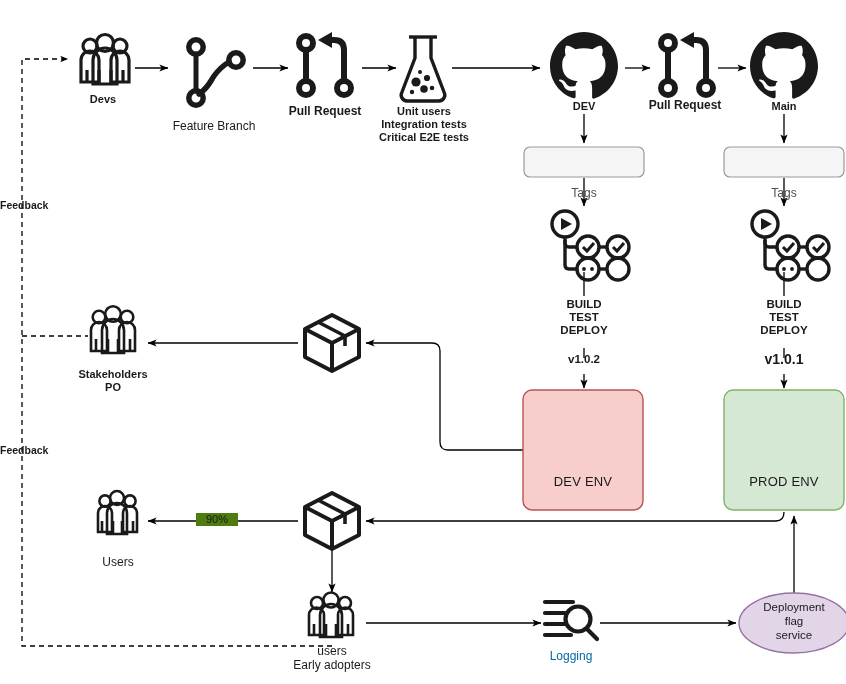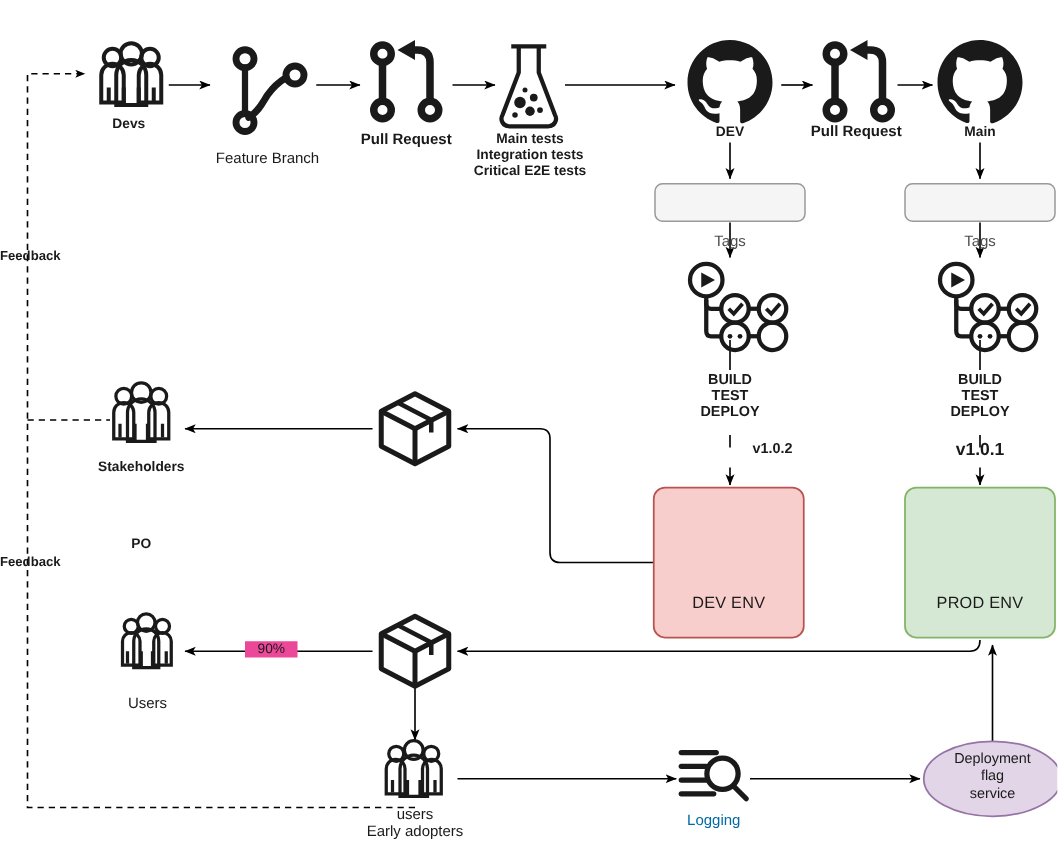--- a/index.html
+++ b/index.html
@@ -248,58 +248,58 @@
 
     <ellipse cx="794" cy="623" rx="55" ry="30" fill="#E1D5E7" stroke="#9673A6" stroke-width="1.4"></ellipse>
   </svg>
 
   <div class="lbl" style="left:63px;top:93px;width:80px;">Devs</div>
 
   <div class="lbl reg" style="left:154px;top:120px;width:120px;font-size:12px;">Feature Branch</div>
 
   <div class="lbl" style="left:268px;top:105px;width:114px;font-size:12px;">Pull Request</div>
 
-  <div class="lbl" style="left:362px;top:105px;width:124px;">Main tests</div>
+  <div class="lbl" style="left:362px;top:105px;width:124px;">Unit users</div>
   <div class="lbl" style="left:362px;top:118px;width:124px;">Integration tests</div>
   <div class="lbl" style="left:362px;top:131px;width:124px;">Critical E2E tests</div>
 
   <div class="lbl" style="left:544px;top:100px;width:80px;">DEV</div>
 
   <div class="lbl" style="left:628px;top:99px;width:114px;font-size:12px;">Pull Request</div>
 
   <div class="lbl" style="left:744px;top:100px;width:80px;">Main</div>
 
   <div class="boxtext tagtext" style="left:524px;top:147px;width:120px;height:30px;">Tags</div>
   <div class="boxtext tagtext" style="left:724px;top:147px;width:120px;height:30px;">Tags</div>
 
   <div class="lbl" style="left:534px;top:298px;width:100px;font-size:11.5px;">BUILD</div>
   <div class="lbl" style="left:534px;top:311px;width:100px;font-size:11.5px;">TEST</div>
   <div class="lbl" style="left:534px;top:324px;width:100px;font-size:11.5px;">DEPLOY</div>
-  <div class="lbl" style="left:534px;top:353px;width:100px;font-size:11.5px;text-align:right;">v1.0.2</div>
+  <div class="lbl" style="left:534px;top:353px;width:100px;font-size:11.5px;">v1.0.2</div>
 
   <div class="lbl" style="left:734px;top:298px;width:100px;font-size:11.5px;">BUILD</div>
   <div class="lbl" style="left:734px;top:311px;width:100px;font-size:11.5px;">TEST</div>
   <div class="lbl" style="left:734px;top:324px;width:100px;font-size:11.5px;">DEPLOY</div>
   <div class="lbl" style="left:734px;top:353px;width:100px;font-size:14px;">v1.0.1</div>
 
   <div class="boxtext envtext" style="left:523px;top:390px;width:120px;height:120px;">DEV ENV</div>
   <div class="boxtext envtext" style="left:724px;top:390px;width:120px;height:120px;">PROD ENV</div>
 
   <div class="lbl" style="left:58px;top:368px;width:110px;">Stakeholders</div>
-  <div class="lbl" style="left:58px;top:381px;width:110px;margin-top:48px;">PO</div>
+  <div class="lbl" style="left:58px;top:381px;width:110px;">PO</div>
 
   <div class="lbl reg" style="left:73px;top:556px;width:90px;font-size:12px;">Users</div>
 
   <div class="lbl reg" style="left:272px;top:645px;width:120px;font-size:12px;">users</div>
   <div class="lbl reg" style="left:272px;top:659px;width:120px;font-size:12px;">Early adopters</div>
 
   <div class="lbl reg" style="left:526px;top:650px;width:90px;font-size:12px;color:#0369a1;">Logging</div>
 
   <div class="lbl reg flagtext" style="left:739px;top:600px;width:110px;">Deployment</div>
   <div class="lbl reg flagtext" style="left:739px;top:614px;width:110px;">flag</div>
   <div class="lbl reg flagtext" style="left:739px;top:628px;width:110px;">service</div>
 
   <div class="lbl" style="left:0px;top:199px;width:58px;text-align:left;font-size:10.5px;">Feedback</div>
   <div class="lbl" style="left:0px;top:444px;width:58px;text-align:left;font-size:10.5px;">Feedback</div>
 
-  <div class="lbl reg" style="left:196px;top:513px;width:42px;font-size:11px;background:#ec4899;">90%</div>
+  <div class="lbl reg" style="left:196px;top:513px;width:42px;font-size:11px;background:#4d7c0f;">90%</div>
 
 </div>
 
 </body></html>

